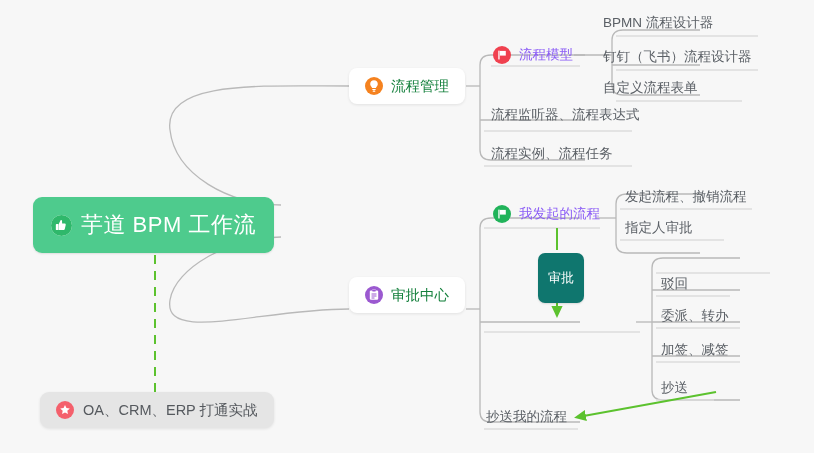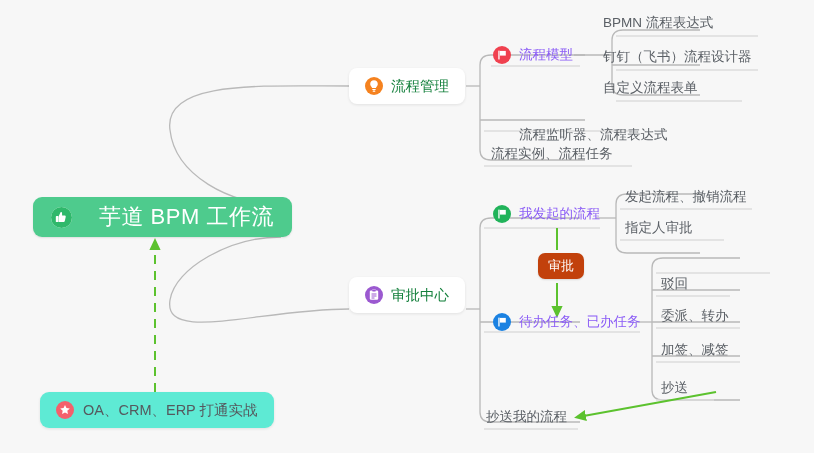--- a/index.html
+++ b/index.html
@@ -9,25 +9,25 @@
     font-family:"Liberation Sans","DejaVu Sans",sans-serif;
     overflow:hidden;
     position:relative;
   }
   #canvas{position:absolute;left:0;top:0;width:814px;height:453px;}
   #edges{position:absolute;left:0;top:0;width:814px;height:453px;pointer-events:none;}
 
   
   .root-node{
     position:absolute;
-    display:flex;align-items:center;gap:27px;
+    display:flex;align-items:center;gap:9px;
     background:#4ecb8d;
     border-radius:9px;
     padding:0 18px;
-    height:40px;
+    height:56px;
     box-shadow:0 1px 2px rgba(0,0,0,.10);
   }
   .root-label{
     color:#ffffff;
     font-size:22px;
     letter-spacing:.5px;
     white-space:nowrap;
   }
 
   
@@ -62,37 +62,37 @@
   .leaf-node{
     position:absolute;
     height:22px;
     white-space:nowrap;
     color:#5b6066;
     font-size:13.5px;
     line-height:22px;
   }
   .anno-chip{
     position:absolute;
-    background:#c2410c;
+    background:#0f766e;
     border-radius:7px;
     color:#ffffff;
     font-size:13px;
     line-height:26px;
     height:26px;
-    padding:0 10px;
+    padding:12px 10px;
     text-align:center;
     white-space:nowrap;
     box-shadow:0 1px 2px rgba(0,0,0,.12);
   }
 
   
   .note-node{
     position:absolute;
     display:flex;align-items:center;gap:9px;
-    background:#5eead4;
+    background:#e5e5e5;
     border-radius:9px;
     padding:0 16px;
     height:36px;
     box-shadow:0 1px 3px rgba(0,0,0,.09);
   }
   .note-label{
     color:#55595e;
     font-size:14.5px;
     white-space:nowrap;
   }
@@ -203,25 +203,25 @@
     <span class="ico">
       <svg width="18" height="18" viewBox="0 0 18 18">
         <circle cx="9" cy="9" r="9" fill="#f0414f"></circle>
         <rect x="5.3" y="4.4" width="1.3" height="9.2" rx="0.5" fill="#ffffff"></rect>
         <path d="M6.9 4.9 L12.8 4.9 L12.8 9.6 L6.9 9.6 Z" fill="#ffffff"></path>
       </svg>
     </span>
     <span class="leaf-text">流程模型</span>
   </div>
 
-  <div class="leaf-node" style="left:491px;top:124px;margin-left:28px;">流程监听器、流程表达式</div>
+  <div class="leaf-node" style="left:491px;top:104px;">流程监听器、流程表达式</div>
 
   <div class="leaf-node" style="left:491px;top:143px;">流程实例、流程任务</div>
 
-  <div class="leaf-node" style="left:603px;top:12px;">BPMN 流程表达式</div>
+  <div class="leaf-node" style="left:603px;top:12px;">BPMN 流程设计器</div>
   <div class="leaf-node" style="left:603px;top:46px;">钉钉（飞书）流程设计器</div>
   <div class="leaf-node" style="left:603px;top:77px;">自定义流程表单</div>
 
   <div class="branch-node" style="left:349px;top:277px;font-family:Liberation Serif, serif;">
     <span class="ico">
       <svg width="18" height="18" viewBox="0 0 18 18">
         <circle cx="9" cy="9" r="9" fill="#9b59d0"></circle>
         <rect x="4.8" y="4.6" width="8.4" height="9.2" rx="1.2" fill="#ffffff"></rect>
         <rect x="7.1" y="3.3" width="3.8" height="2.3" rx="1.1" fill="#ffffff"></rect>
         <rect x="7.1" y="3.6" width="3.8" height="1.8" rx="0.9" fill="#9b59d0"></rect>
@@ -237,30 +237,20 @@
     <span class="ico">
       <svg width="18" height="18" viewBox="0 0 18 18">
         <circle cx="9" cy="9" r="9" fill="#21b35a"></circle>
         <rect x="5.3" y="4.4" width="1.3" height="9.2" rx="0.5" fill="#ffffff"></rect>
         <path d="M6.9 4.9 L12.8 4.9 L12.8 9.6 L6.9 9.6 Z" fill="#ffffff"></path>
       </svg>
     </span>
     <span class="leaf-text">我发起的流程</span>
   </div>
 
-  <div class="leaf-icon-node" style="left:493px;top:311px;">
-    <span class="ico">
-      <svg width="18" height="18" viewBox="0 0 18 18">
-        <circle cx="9" cy="9" r="9" fill="#1b82e2"></circle>
-        <rect x="5.3" y="4.4" width="1.3" height="9.2" rx="0.5" fill="#ffffff"></rect>
-        <path d="M6.9 4.9 L12.8 4.9 L12.8 9.6 L6.9 9.6 Z" fill="#ffffff"></path>
-      </svg>
-    </span>
-    <span class="leaf-text">待办任务、已办任务</span>
-  </div>
 
   <div class="leaf-node" style="left:486px;top:406px;">抄送我的流程</div>
 
   <div class="leaf-node" style="left:625px;top:186px;">发起流程、撤销流程</div>
   <div class="leaf-node" style="left:625px;top:217px;">指定人审批</div>
 
   <div class="leaf-node" style="left:661px;top:273px;">驳回</div>
   <div class="leaf-node" style="left:661px;top:305px;">委派、转办</div>
   <div class="leaf-node" style="left:661px;top:339px;">加签、减签</div>
   <div class="leaf-node" style="left:661px;top:377px;">抄送</div>

